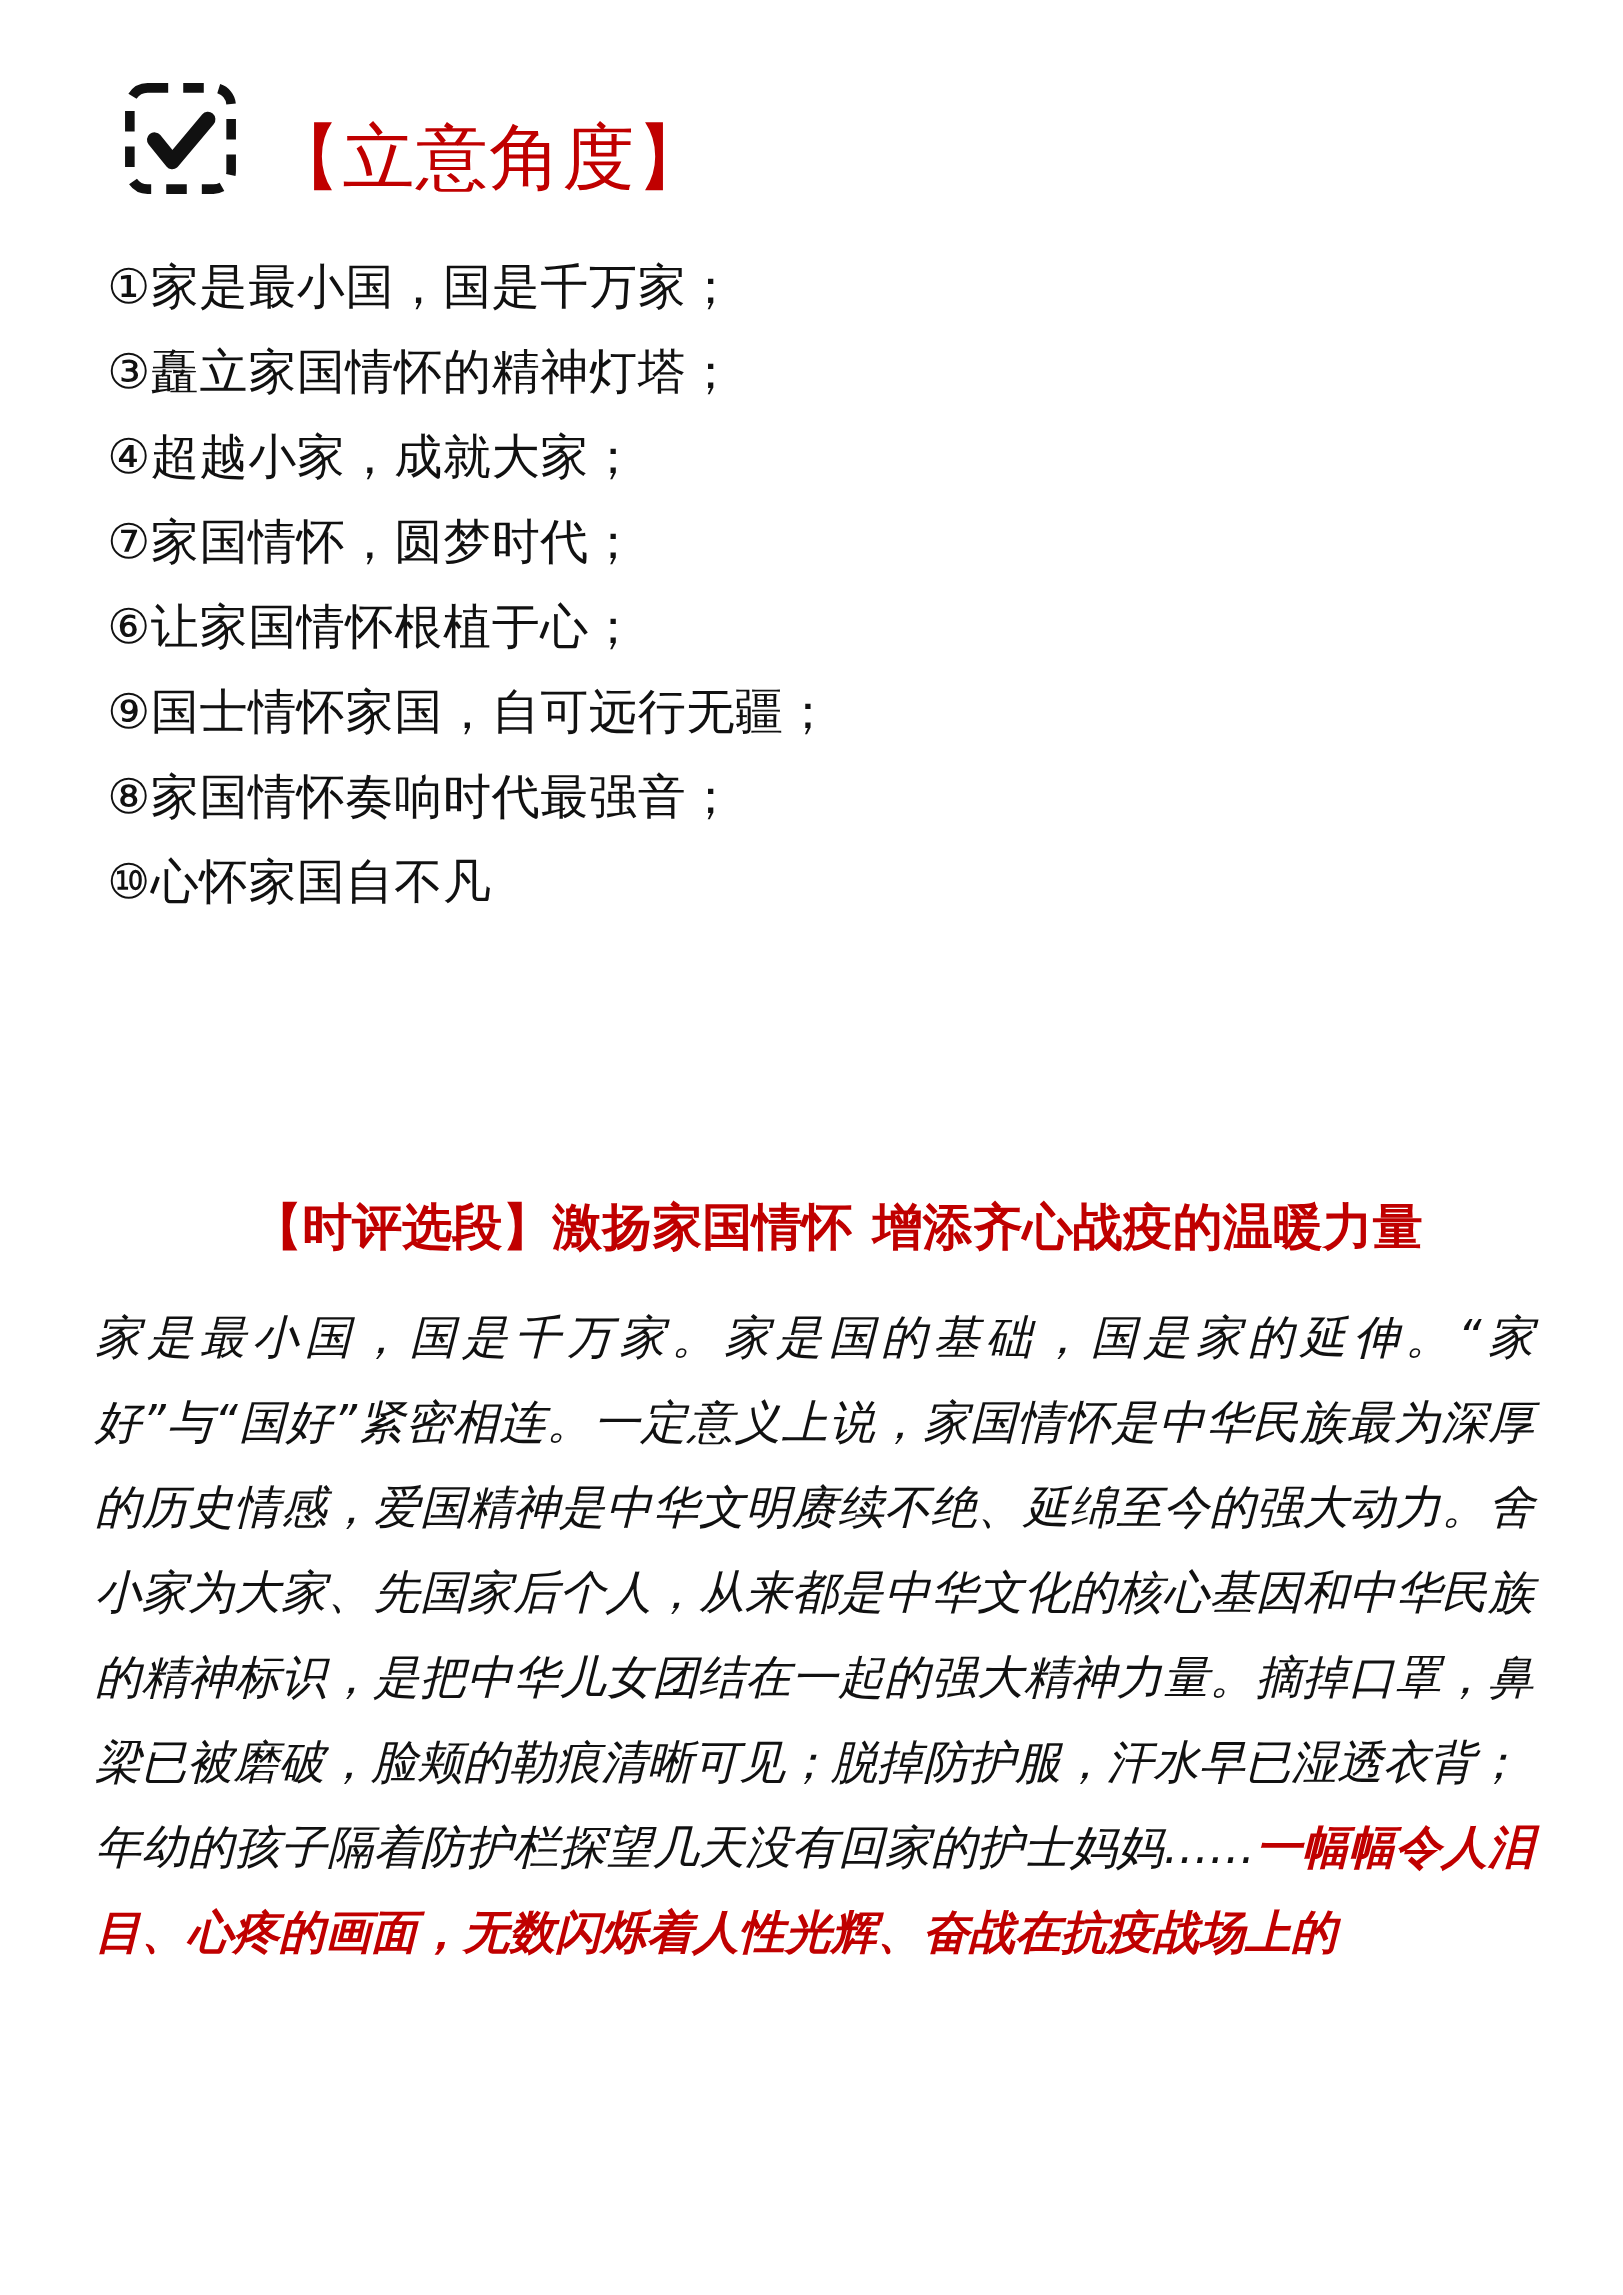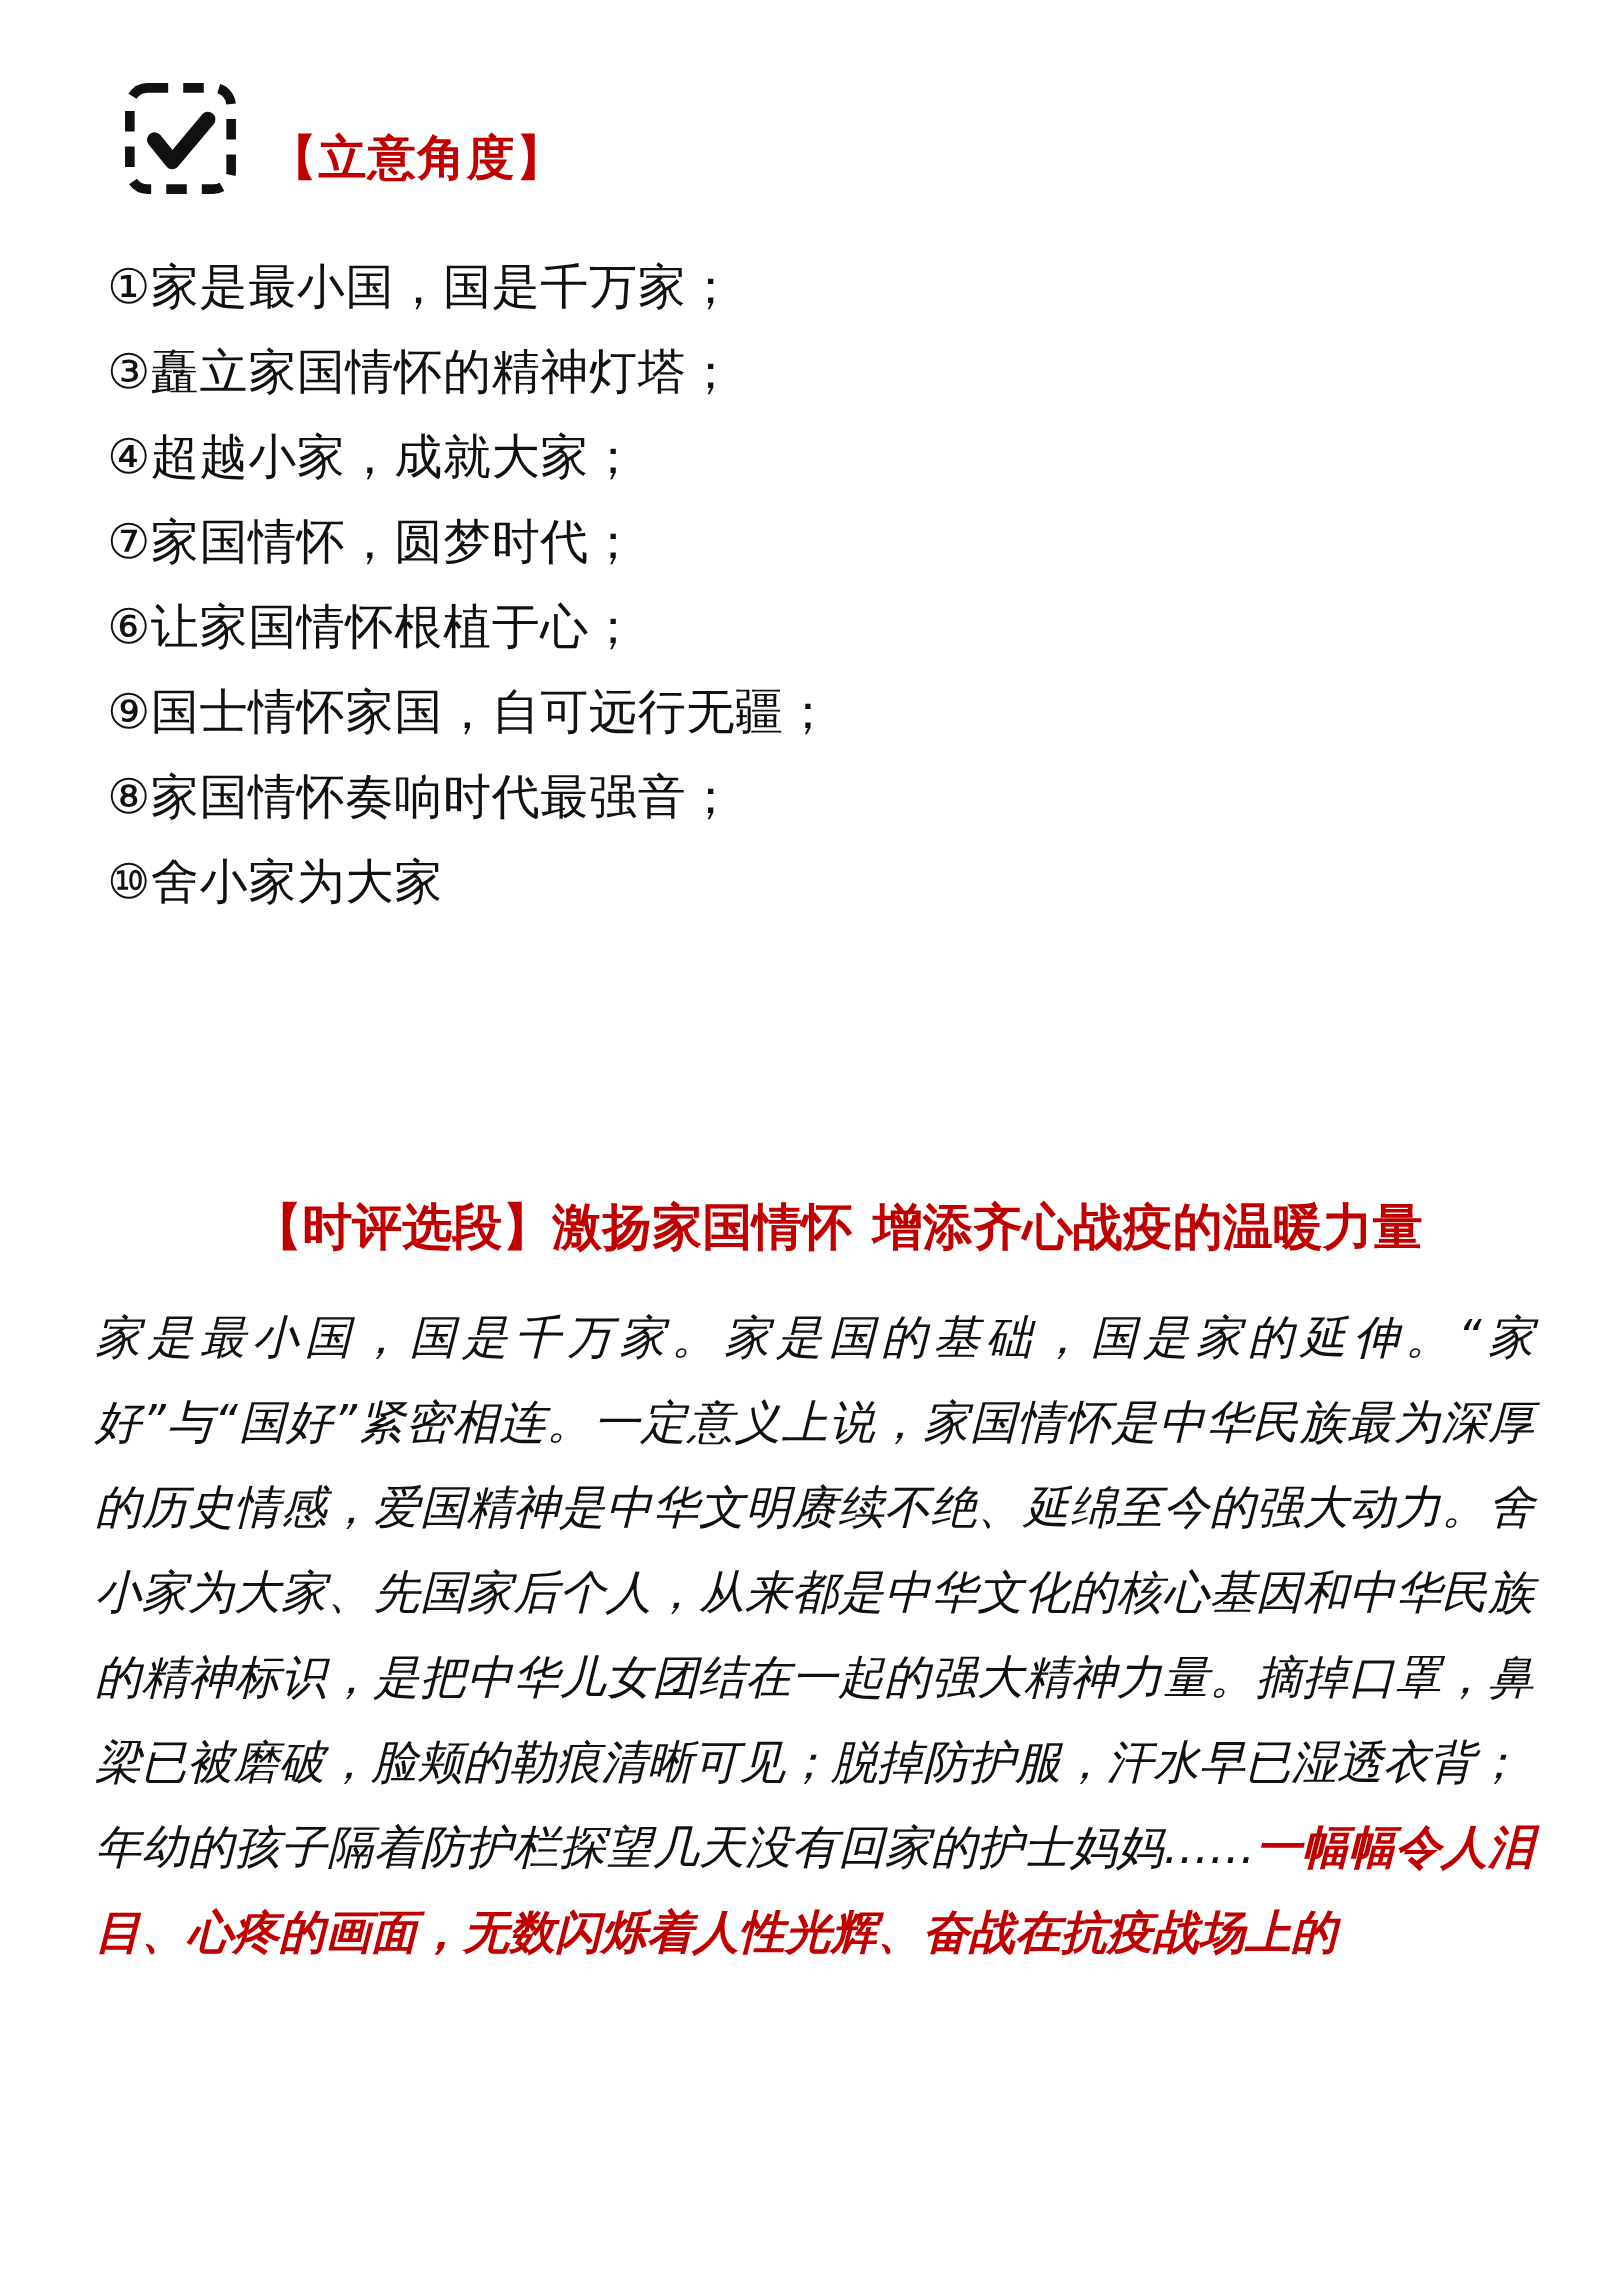--- a/index.html
+++ b/index.html
@@ -25,24 +25,24 @@
   }
   .check-icon {
     width: 115px;
     height: 115px;
     display: block;
   }
   .section-title {
     position: absolute;
     left: 269px;
     top: 120px;
-    font-size: 48px;
+    font-size: 72px;
     line-height: 75px;
     color: #c00000;
-    font-weight: bold;
+    font-weight: normal;
     letter-spacing: 1.4px;
     white-space: nowrap;
   }
   .angle-list {
     position: absolute;
     left: 95px;
     top: 232px;
     margin: 12px;
     padding: 0;
     list-style: none;
@@ -108,21 +108,21 @@
 <div class="section-title">【立意角度】</div>
 
 <ul class="angle-list">
   <li class="angle-item"><span class="num">①</span><span>家是最小国，国是千万家；</span></li>
   <li class="angle-item"><span class="num">③</span><span>矗立家国情怀的精神灯塔；</span></li>
   <li class="angle-item"><span class="num">④</span><span>超越小家，成就大家；</span></li>
   <li class="angle-item"><span class="num">⑦</span><span>家国情怀，圆梦时代；</span></li>
   <li class="angle-item"><span class="num">⑥</span><span>让家国情怀根植于心；</span></li>
   <li class="angle-item"><span class="num">⑨</span><span>国士情怀家国，自可远行无疆；</span></li>
   <li class="angle-item"><span class="num">⑧</span><span>家国情怀奏响时代最强音；</span></li>
-  <li class="angle-item"><span class="num">⑩</span><span>舍小家为大家</span></li>
+  <li class="angle-item"><span class="num">⑩</span><span>心怀家国自不凡</span></li>
 </ul>
 
 <div class="excerpt-title"><span>【时评选段】</span><span>激扬家国情怀</span><span class="gap"></span><span>增添齐心战疫的温暖力量</span></div>
 
 <div class="excerpt-body">
   <p>家是最小国，国是千万家。家是国的基础，国是家的延伸。“家好”与“国好”紧密相连。一定意义上说，家国情怀是中华民族最为深厚的历史情感，爱国精神是中华文明赓续不绝、延绵至今的强大动力。舍小家为大家、先国家后个人，从来都是中华文化的核心基因和中华民族的精神标识，是把中华儿女团结在一起的强大精神力量。摘掉口罩，鼻梁已被磨破，脸颊的勒痕清晰可见；脱掉防护服，汗水早已湿透衣背；</p>
   <p><span>年幼的孩子隔着防护栏探望几天没有回家的护士妈妈……</span><span class="highlight">一幅幅令人泪目、心疼的画面，无数闪烁着人性光辉、奋战在抗疫战场上的</span></p>
 </div>
 
 

